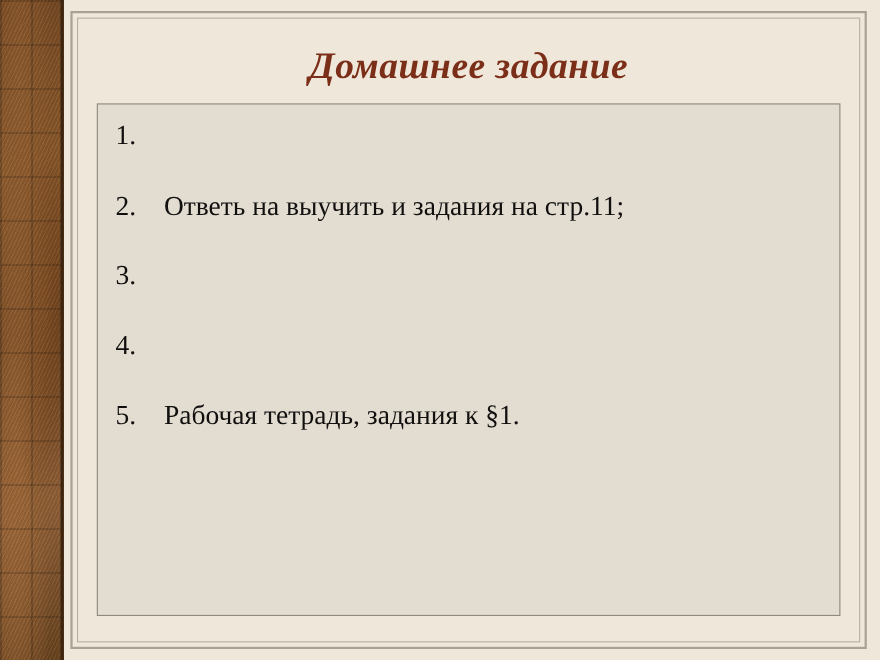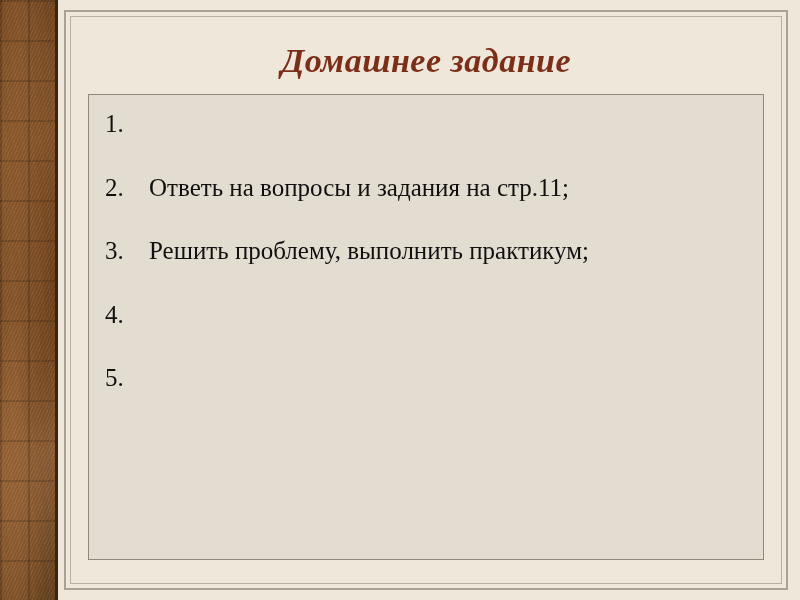--- a/index.html
+++ b/index.html
@@ -161,29 +161,29 @@
 
     <div class="title">Домашнее задание</div>
 
     <div class="content-box">
       <ol class="tasks">
         <li>
           <span class="num">1.</span>
         </li>
         <li>
           <span class="num">2.</span>
-          <span class="task-text">Ответь на вопросы и задания на стр.11;</span>
+          <span class="task-text">Ответь на выучить и задания на стр.11;</span>
         </li>
         <li>
           <span class="num">3.</span>
-          <span class="task-text">Решить проблему, выполнить практикум;</span>
         </li>
         <li>
           <span class="num">4.</span>
         </li>
         <li>
           <span class="num">5.</span>
+          <span class="task-text">Рабочая тетрадь, задания к §1.</span>
         </li>
       </ol>
     </div>
   </div>
 
 </div>
 
 </body></html>

